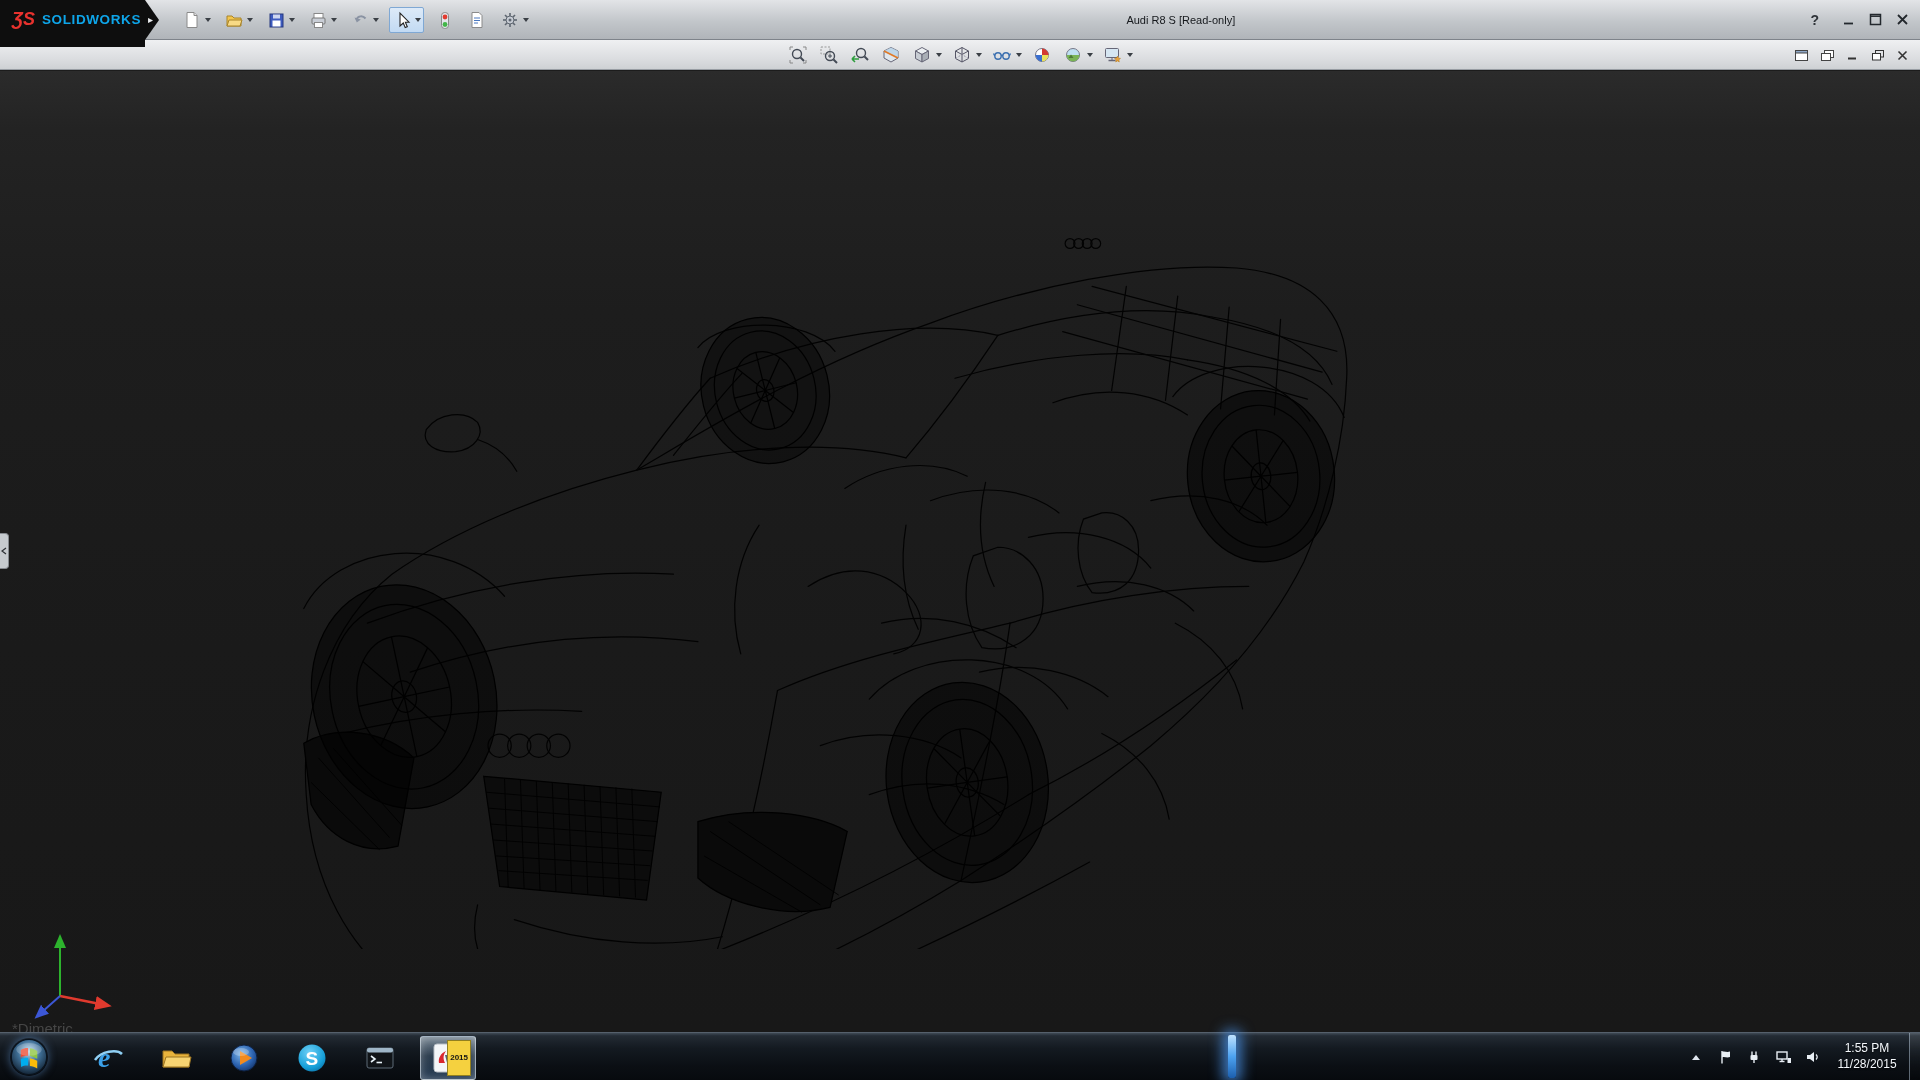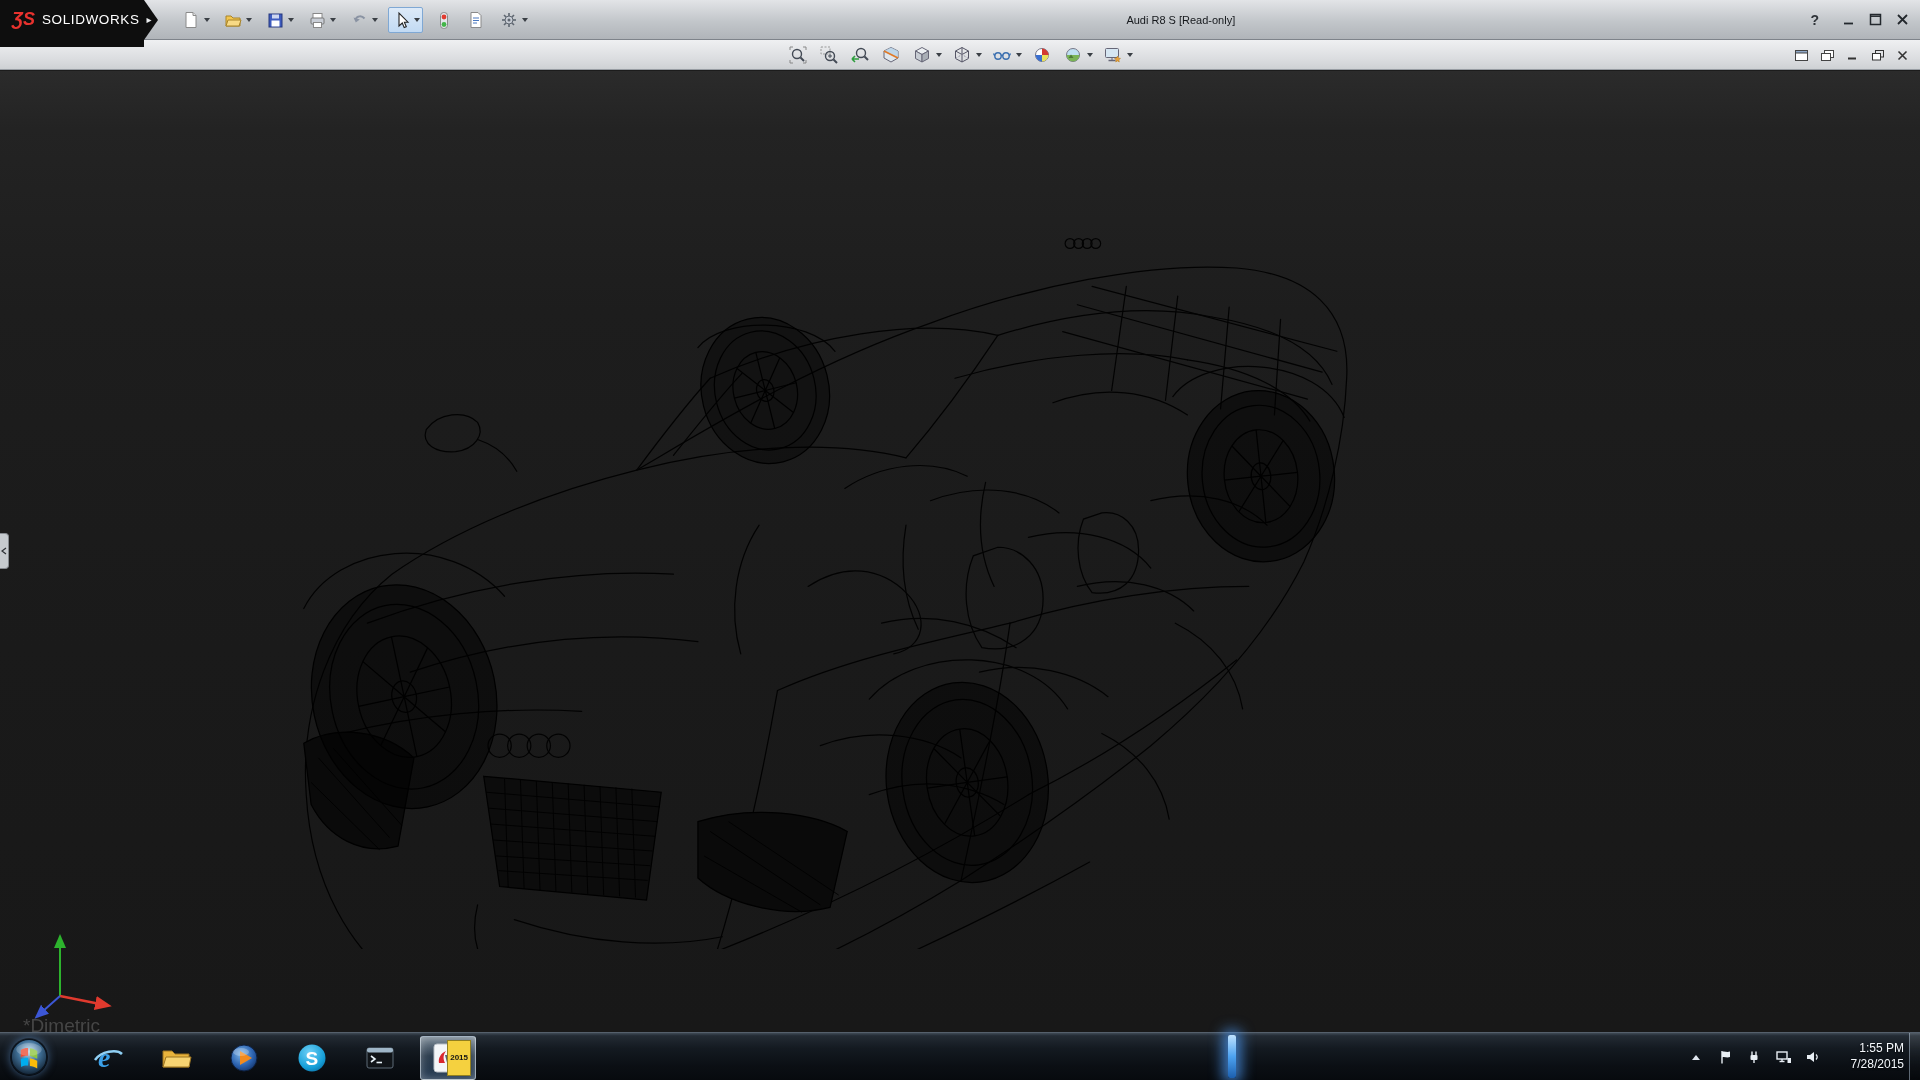--- a/index.html
+++ b/index.html
@@ -6,21 +6,21 @@
   html,body{margin:0;padding:0;}
   body{width:1920px;height:1080px;overflow:hidden;position:relative;
        font-family:"Liberation Sans",sans-serif;background:#1c1c1c;}
 
   
   .titlebar{position:absolute;top:0;left:0;width:100%;height:40px;
     background:linear-gradient(180deg,#e2e4e7,#c2c6ca 55%,#b0b4b9);
     border-bottom:1px solid #7e838a;display:flex;align-items:center;z-index:40;}
   .logo{height:55px;background:#0e0e0e;display:flex;align-items:center;gap:7px;padding:0 4px 0 12px;}
   .logo-mark{color:#e8322e;font-size:18px;font-weight:bold;font-style:italic;}
-  .logo-text{color:#ffffff;font-size:13.5px;font-weight:normal;letter-spacing:.6px;}
+  .logo-text{color:#0ea5e9;font-size:13.5px;font-weight:bold;letter-spacing:.6px;}
   .logo-tip{width:0;height:0;border-top:20px solid transparent;border-bottom:20px solid transparent;border-left:14px solid #0e0e0e;}
   .menu-arrow{color:#eceef0;font-size:10px;margin-left:-11px;position:relative;z-index:2;}
   .main-toolbar{display:flex;align-items:center;gap:7px;margin-left:26px;}
   .tb-item{display:flex;align-items:center;padding:2px;border:1px solid transparent;border-radius:2px;}
   .tb-item.selected{border-color:#7fa8d4;background:linear-gradient(#ddeaf8,#c2daf3);}
   .tb-ico{width:20px;height:20px;display:flex;align-items:center;justify-content:center;}
   .dd{width:0;height:0;border:3.5px solid transparent;border-top:4.5px solid #3a3f45;margin-left:3px;position:relative;top:2px;}
   .title-text{position:absolute;left:61.5%;transform:translateX(-50%);font-size:11px;color:#15181c;white-space:nowrap;}
   .win-controls{position:absolute;right:10px;display:flex;align-items:center;gap:11px;}
   .help-glyph{font-size:14px;font-weight:bold;color:#2e3338;margin-right:10px;}
@@ -33,21 +33,21 @@
   .view-toolbar{display:flex;align-items:center;gap:3px;}
   .view-toolbar .tb-ico{width:22px;height:22px;}
   .doc-controls{position:absolute;right:12px;top:0;height:30px;display:flex;align-items:center;gap:13px;}
   .doc-btn{display:flex;align-items:center;justify-content:center;}
 
   
   .viewport{position:absolute;top:71px;left:0;width:100%;height:961px;overflow:hidden;z-index:10;
     background:linear-gradient(180deg,#2b2b2b 0%,#232323 6%,#1d1d1d 25%,#1a1a1a 60%,#181818 100%);}
   .car{position:absolute;left:294px;top:148px;width:1060px;height:730px;}
   .triad{position:absolute;left:20px;bottom:6px;}
-  .orientation-label{position:absolute;left:23px;bottom:-5px;font-size:19px;color:#464646;}
+  .orientation-label{position:absolute;left:12px;bottom:-5px;font-size:15px;color:#464646;}
   .panel-tab{position:absolute;left:0;top:462px;width:9px;height:36px;background:#c6cace;
     border:1px solid #85898e;border-left:none;border-radius:0 4px 4px 0;
     display:flex;align-items:center;justify-content:center;z-index:20;}
 
   
   .taskbar{position:absolute;left:0;right:0;bottom:0;height:48px;
     background:linear-gradient(180deg,#3f4a55 0%,#232b34 6%,#141a21 32%,#0b0f14 70%,#070a0e 100%);
     border-top:1px solid #55606c;display:flex;align-items:center;z-index:50;}
   .start-wrap{width:46px;height:48px;display:flex;align-items:center;justify-content:center;margin-left:6px;}
   .start-orb{width:38px;height:38px;border-radius:50%;box-shadow:0 0 9px rgba(110,170,240,.5);}
@@ -55,21 +55,21 @@
   .task-btn{position:relative;width:56px;height:44px;margin:2px 6px 0 6px;display:flex;align-items:center;justify-content:center;border-radius:3px;}
   .task-btn.active{background:linear-gradient(180deg,rgba(215,235,252,.5),rgba(130,175,220,.28) 45%,rgba(80,130,185,.4));
     border:1px solid rgba(240,248,255,.6);box-shadow:inset 0 0 8px rgba(255,255,255,.35);}
   .sw-badge{position:absolute;right:4px;bottom:3px;background:#f5d13f;border:1px solid #93801f;
     color:#141414;font-size:8px;font-weight:bold;line-height:1.15;padding:12px 2px;}
   .tb-glow{position:absolute;left:1228px;top:2px;bottom:2px;width:8px;border-radius:2px;
     background:linear-gradient(180deg,#bfe2ff,#4da2f0 50%,#1c5fae);
     box-shadow:0 0 14px 5px rgba(80,160,255,.75);}
   .tray{position:absolute;right:16px;top:0;bottom:0;display:flex;align-items:center;gap:7px;}
   .tray-ico{width:22px;height:24px;display:flex;align-items:center;justify-content:center;}
-  .clock{color:#f4f8fc;font-size:12px;text-align:right;line-height:1.3;width:74px;text-shadow:0 1px 2px rgba(0,0,0,.8);}
+  .clock{color:#f4f8fc;font-size:12px;text-align:center;line-height:1.3;width:74px;text-shadow:0 1px 2px rgba(0,0,0,.8);}
   .show-desktop{position:absolute;right:0;top:0;bottom:0;width:11px;
     border-left:1px solid rgba(200,220,240,.45);
     background:linear-gradient(180deg,rgba(255,255,255,.10),rgba(255,255,255,.02) 50%,rgba(0,0,0,.25));}
 </style>
 </head>
 <body>
 
 <div class="titlebar">
   <div class="logo">
     <span class="logo-mark">ƷS</span>
@@ -595,18 +595,18 @@
       </svg>
     </span>
     <span class="tray-ico">
       <svg width="16" height="16" viewBox="0 0 16 16">
         <path d="M3 6 L6 6 L10 3 L10 13 L6 10 L3 10 Z" fill="#e8eef4"></path>
         <path d="M12 5.5 C13.6 7 13.6 9 12 10.5" stroke="#e8eef4" stroke-width="1.3" fill="none"></path>
       </svg>
     </span>
     <div class="clock">
       <div>1:55 PM</div>
-      <div>7/28/2015</div>
+      <div>11/28/2015</div>
     </div>
   </div>
 
   <div class="show-desktop"></div>
 </div>
 
 </body></html>

